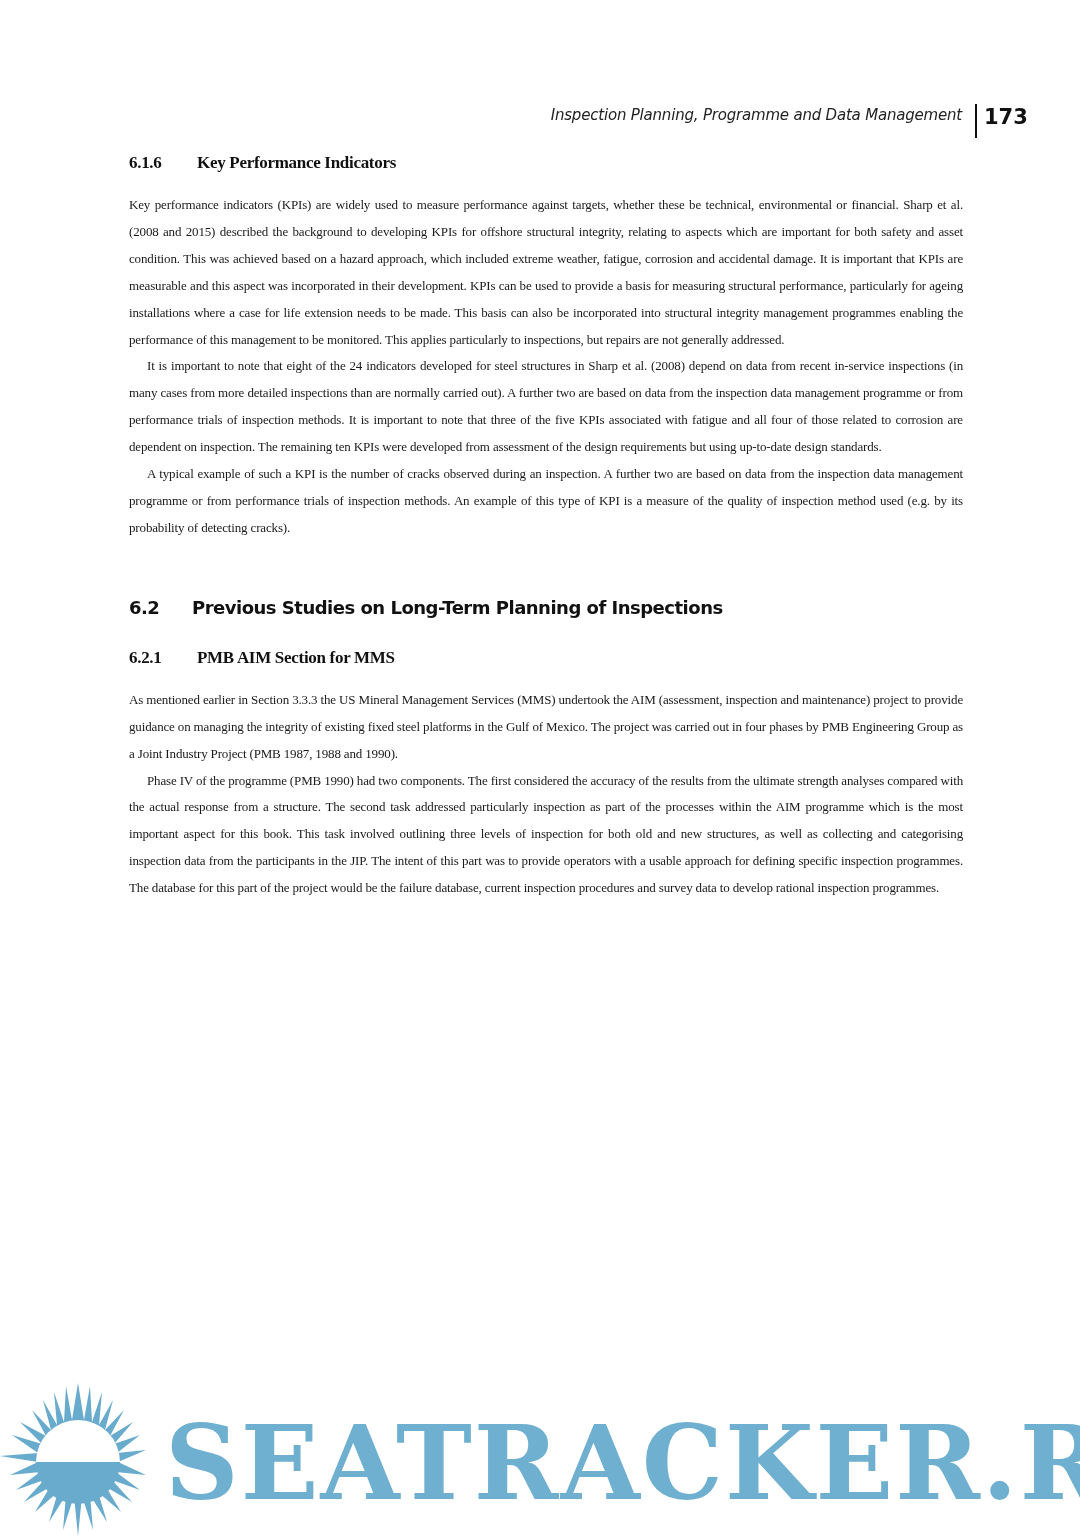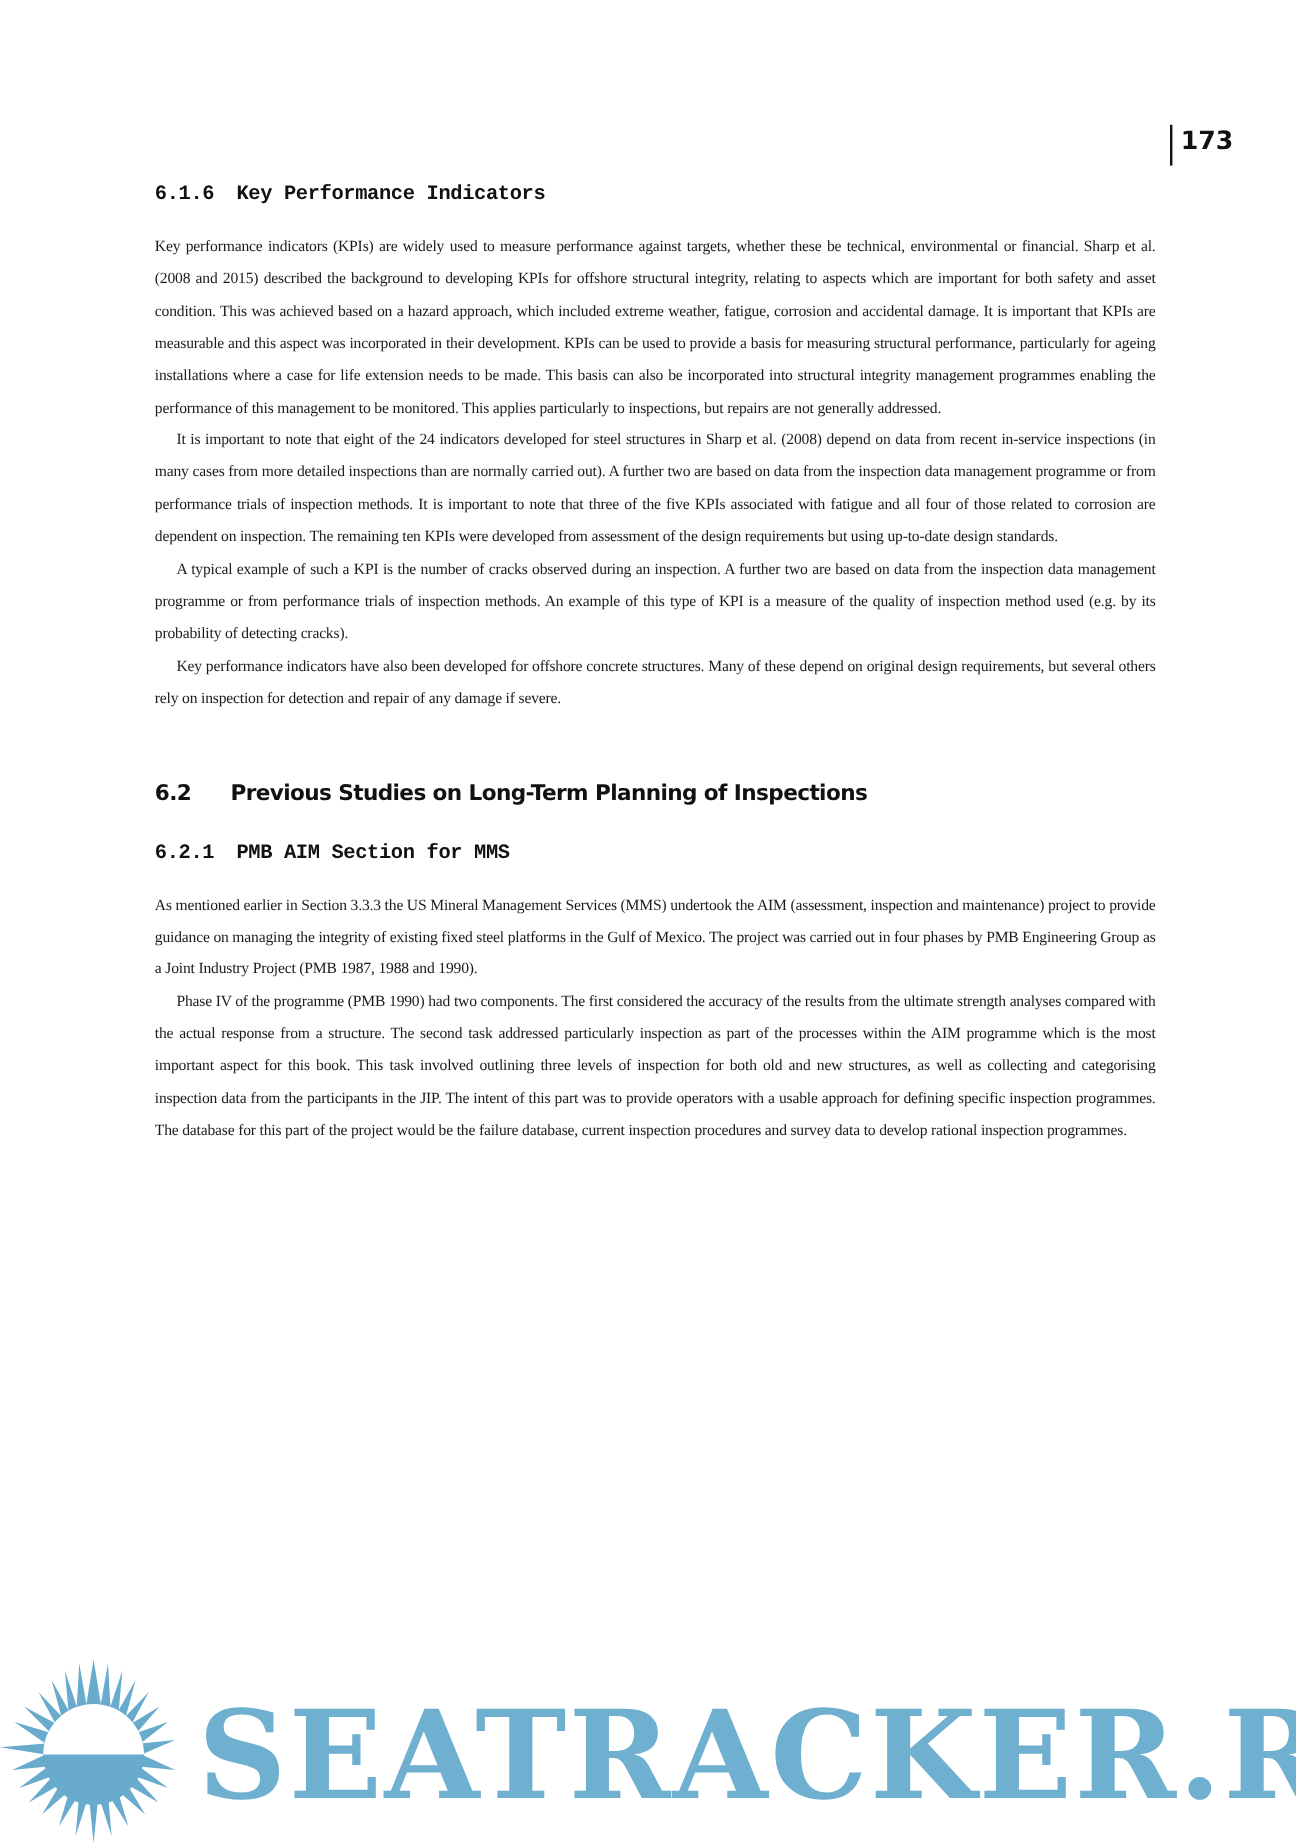--- a/index.html
+++ b/index.html
@@ -16,21 +16,21 @@
       position: absolute; left: 975px; top: 0; width: 2px; height: 34px; background: #111;
     }
     .page-number {
       position: absolute; left: 984px; top: 1px;
       font-family: "DejaVu Sans", sans-serif; font-weight: bold; font-size: 21px; color: #111;
     }
     .content {
       position: absolute; left: 129px; width: 834px; top: 150px;
     }
     h3.subsec {
-      font-family: Liberation Mono, monospace; font-weight: bold; font-size: 17px;
+      font-family: Liberation Serif, serif; font-weight: bold; font-size: 17px;
       margin: 0; height: 26px; line-height: 26px; color: #111; letter-spacing: -0.3px;
     }
     h3.subsec .num { display: inline-block; width: 68px; }
     h2.sec {
       font-family: "DejaVu Sans", sans-serif; font-weight: bold; font-size: 18px;
       margin: 0; line-height: 34px; color: #111; letter-spacing: -0.5px;
     }
     h2.sec .num { display: inline-block; width: 63px; }
     p {
       font-family: "Liberation Serif", serif; font-size: 13px; line-height: 26.9px;
@@ -44,33 +44,33 @@
       position: absolute; left: 165px; top: 28px;
       font-family: "DejaVu Serif", serif; font-weight: bold; font-size: 102px;
       color: #68abcd; letter-spacing: 2px; line-height: 110px; white-space: nowrap;
       opacity: 0.95;
     }
   </style>
 </head>
 <body>
 
 <div class="running-head">
+  <span class="running-title">Inspection Planning, Programme and Data Management</span>
   <span class="running-rule"></span>
   <span class="page-number">173</span>
 </div>
 
 <div class="content">
   <h3 class="subsec">
     <span class="num">6.1.6</span><span>Key Performance Indicators</span>
   </h3>
   <div style="height:16px"></div>
   <p>Key performance indicators (KPIs) are widely used to measure performance against targets, whether these be technical, environmental or financial. Sharp et al. (2008 and 2015) described the background to developing KPIs for offshore structural integrity, relating to aspects which are important for both safety and asset condition. This was achieved based on a hazard approach, which included extreme weather, fatigue, corrosion and accidental damage. It is important that KPIs are measurable and this aspect was incorporated in their development. KPIs can be used to provide a basis for measuring structural performance, particularly for ageing installations where a case for life extension needs to be made. This basis can also be incorporated into structural integrity management programmes enabling the performance of this management to be monitored. This applies particularly to inspections, but repairs are not generally addressed.</p>
   <p class="indent">It is important to note that eight of the 24 indicators developed for steel structures in Sharp et al. (2008) depend on data from recent in-service inspections (in many cases from more detailed inspections than are normally carried out). A further two are based on data from the inspection data management programme or from performance trials of inspection methods. It is important to note that three of the five KPIs associated with fatigue and all four of those related to corrosion are dependent on inspection. The remaining ten KPIs were developed from assessment of the design requirements but using up-to-date design standards.</p>
   <p class="indent">A typical example of such a KPI is the number of cracks observed during an inspection. A further two are based on data from the inspection data management programme or from performance trials of inspection methods. An example of this type of KPI is a measure of the quality of inspection method used (e.g. by its probability of detecting cracks).</p>
-  <p class="indent">Key performance indicators have also been developed for offshore concrete structures. Many of these depend on original design requirements, but several others rely on inspection for detection and repair of any damage if severe.</p>
 
   <div style="height:49px"></div>
   <h2 class="sec">
     <span class="num">6.2</span><span>Previous Studies on Long-Term Planning of Inspections</span>
   </h2>
   <div style="height:20px"></div>
   <h3 class="subsec">
     <span class="num">6.2.1</span><span>PMB AIM Section for MMS</span>
   </h3>
   <div style="height:16px"></div>

